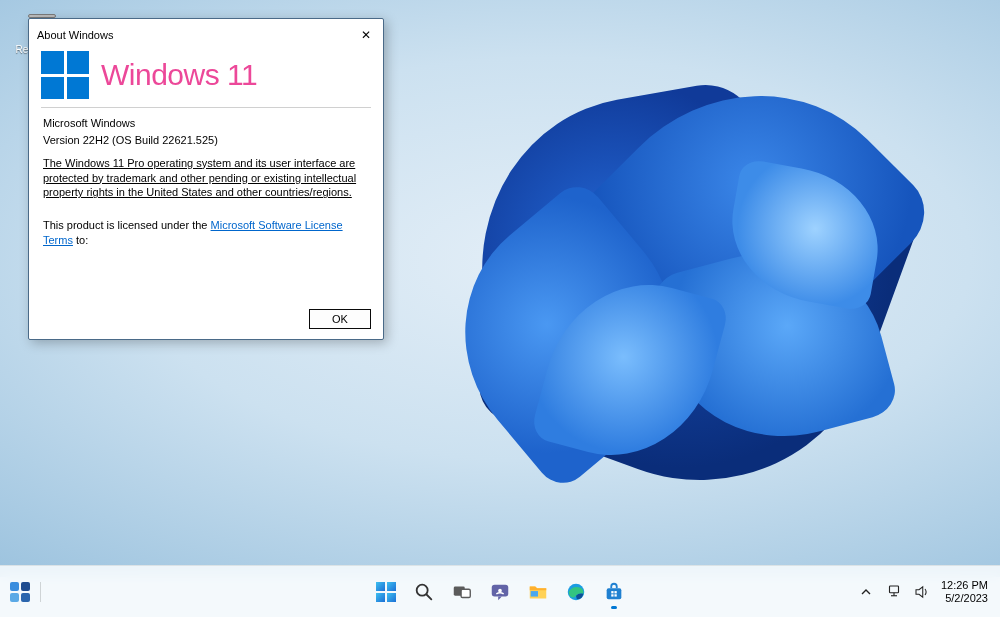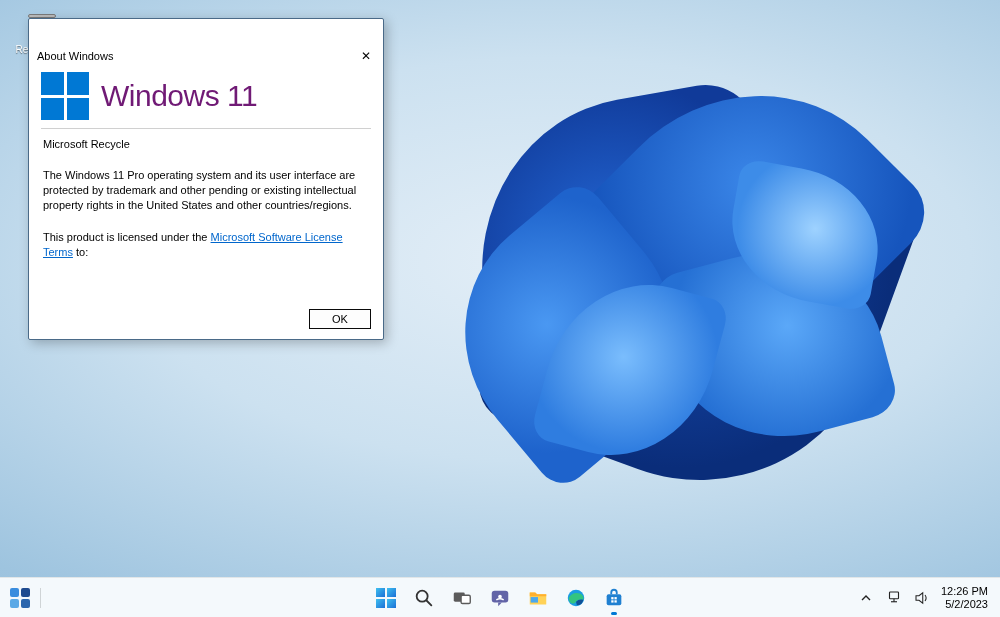--- a/index.html
+++ b/index.html
@@ -21,44 +21,44 @@
   .recycle-bin-glyph .tray { position:absolute; bottom:0; left:6px; width:24px; height:22px; background: linear-gradient(#e8e8e8,#bcbcbc); border:1px solid #7a7a7a; border-radius: 0 0 3px 3px; }
   .recycle-bin-glyph .lid { position:absolute; top:8px; left:4px; width:28px; height:4px; background:#bcbcbc; border:1px solid #7a7a7a; border-radius:2px; }
 
   
   .dialog {
     position: absolute; left: 28px; top: 18px; width: 356px; height: 322px;
     background: #fff; border: 1px solid #4a6a88; border-radius: 2px;
     box-shadow: 3px 3px 12px rgba(0,0,0,.25);
     font-size: 11px; color: #000;
   }
-  .dialog .titlebar { height: 24px; display: flex; align-items: center; padding: 8px 2px 0 8px; font-size: 11px; margin-top: 21px; }
+  .dialog .titlebar { height: 24px; display: flex; align-items: center; padding: 8px 2px 0 8px; font-size: 11px; }
   .dialog .titlebar .title { flex: 1; }
   .dialog .close-btn { width: 30px; height: 20px; display:flex; align-items:center; justify-content:center; font-size: 12px; cursor:pointer; }
 
   .hero { display:flex; align-items:center; gap: 12px; padding: 8px 12px 6px; }
   .winlogo { width: 48px; height: 48px; display:grid; grid-template-columns:1fr 1fr; grid-template-rows:1fr 1fr; gap:3px; }
   .winlogo div { background:#0078d4; }
-  .hero-text { font-size: 30px; font-weight: 350; color:#701a75; letter-spacing: -0.5px; }
+  .hero-text { font-size: 30px; font-weight: 350; color:#ec4899; letter-spacing: -0.5px; }
 
   .dialog hr { margin: 2px 12px 8px; border: none; border-top: 1px solid #d0d0d0; }
 
   .body-text { padding: 0 14px; line-height: 1.35; }
   .body-text p { margin-bottom: 2px; }
-  .legal { margin-top: 16px; }
+  .legal { margin-top: 8px; text-decoration: underline; }
   .license { margin-top: 18px; }
   .license a { color:#0066cc; text-decoration: underline; cursor:pointer; }
   .indent { padding-left: 20px; margin-top: 2px; }
 
   .dialog .footer { position:absolute; bottom: 10px; right: 12px; padding-left: 34px; }
   .ok-btn { width: 62px; height: 20px; font-size: 11px; background:#fdfdfd; border:1px solid #0a0a0a; cursor:pointer; }
 
   
   .taskbar {
-    position:absolute; left:0; right:0; bottom:0; height:40px;
+    position:absolute; left:0; right:0; bottom:0; height:52px;
     background: rgba(243,248,252,.92); backdrop-filter: blur(6px);
     border-top: 1px solid rgba(0,0,0,.08);
     display:flex; align-items:center;
   }
   .tb-left { display:flex; align-items:center; padding-left:4px; }
   .widgets-btn { width:32px; height:32px; display:flex; align-items:center; justify-content:center; cursor:pointer; border-radius:4px; }
   .widgets-glyph { width:20px; height:20px; display:grid; grid-template-columns:1fr 1fr; grid-template-rows:1fr 1fr; gap:2px; }
   .widgets-glyph div:nth-child(1){background:#3a8dde;} .widgets-glyph div:nth-child(2){background:#1e4b8f;}
   .widgets-glyph div:nth-child(3){background:#5aa9e6;} .widgets-glyph div:nth-child(4){background:#2a65ad;}
   .widgets-glyph div{border-radius:2px;}
@@ -113,21 +113,22 @@
           <div></div>
           <div></div>
           <div></div>
           <div></div>
         </div>
       <div class="hero-text">Windows 11</div>
     </div>
     <hr>
 
     <div class="body-text">
-      <p>Microsoft Recycle</p>
+      <p>Microsoft Windows</p>
+      <p>Version 22H2 (OS Build 22621.525)</p>
       <p class="legal">The Windows 11 Pro operating system and its user interface are protected by trademark and other pending or existing intellectual property rights in the United States and other countries/regions.</p>
       <p class="license">
         <span>This product is licensed under the </span><a>Microsoft Software License Terms</a><span> to:</span>
       </p>
     </div>
 
     <div class="footer">
       <button class="ok-btn">OK</button>
     </div>
   </div>

